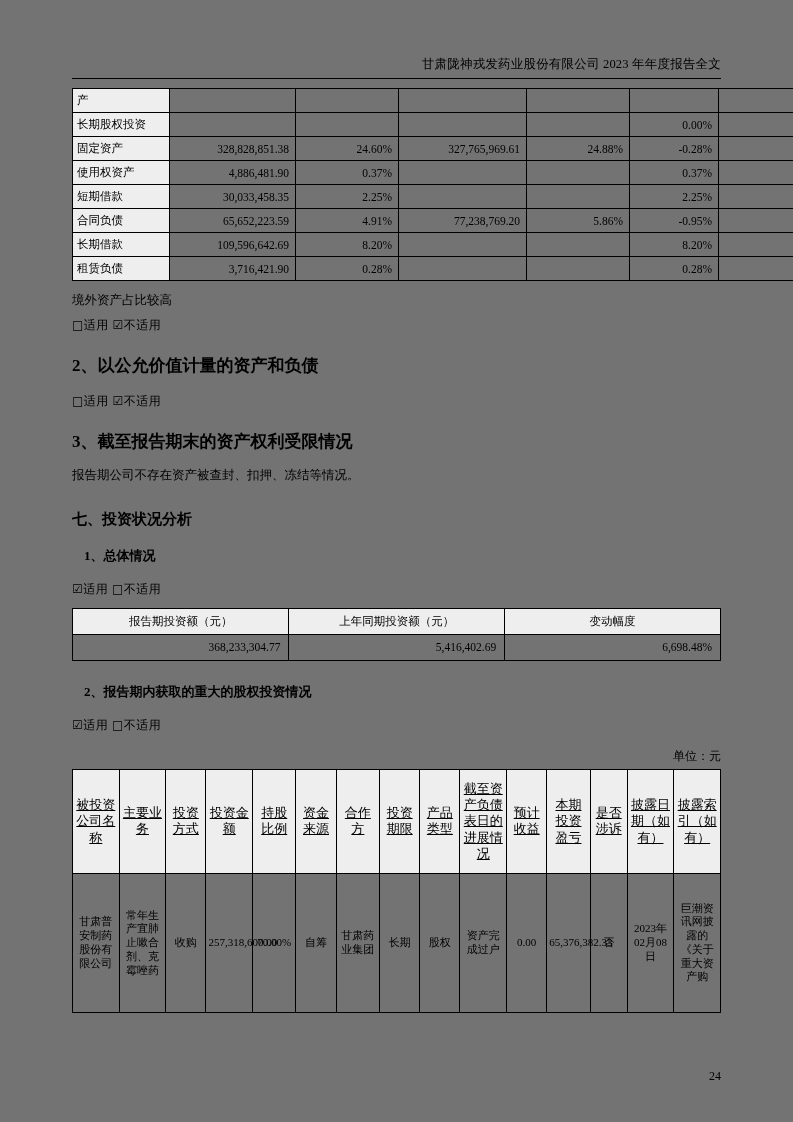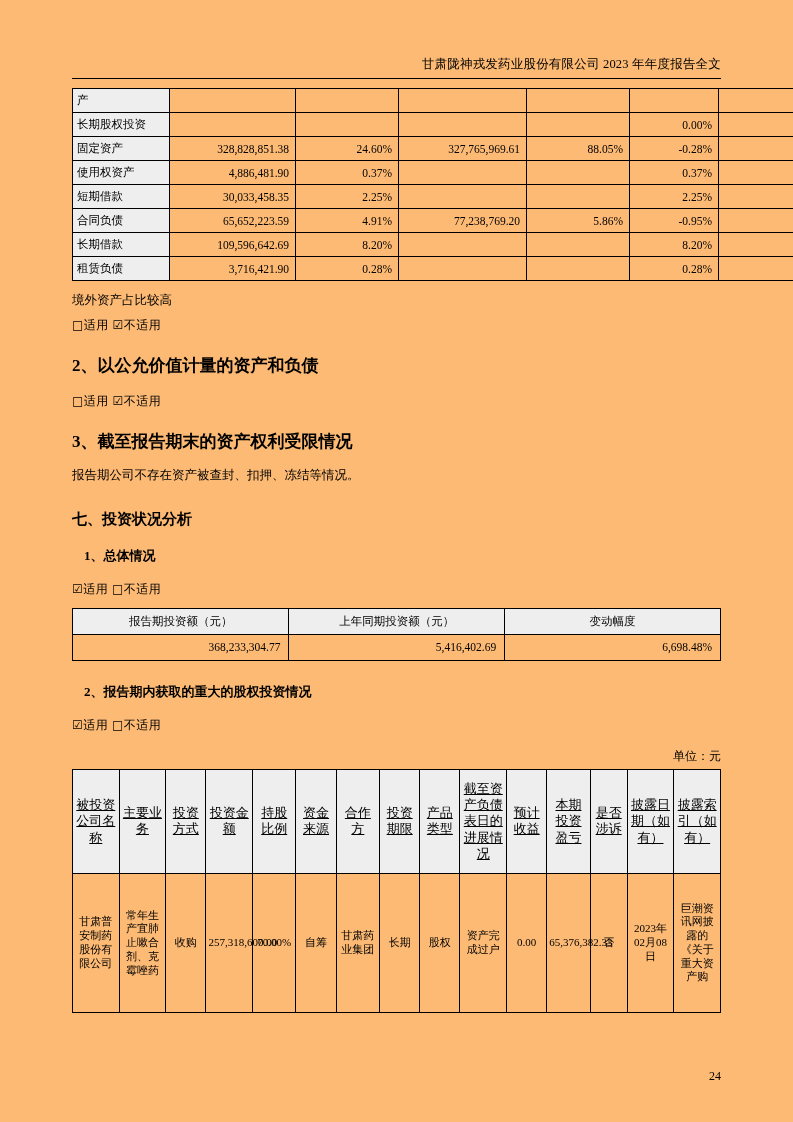--- a/index.html
+++ b/index.html
@@ -5,21 +5,21 @@
   html, body {
     margin: 0;
     padding: 0;
     background: #ffffff;
   }
   .page {
     position: relative;
     width: 793px;
     height: 1122px;
     margin: 0 auto;
-    background: #fdba74;
+    background: #737373;
     font-family: "Liberation Serif", serif;
     color: #000000;
     box-sizing: border-box;
   }
   .header {
     position: absolute;
     top: 56px;
     right: 72px;
     font-size: 12.5px;
     font-family: "Liberation Serif", serif;
@@ -188,21 +188,21 @@
           <td class="c3"></td>
           <td class="c4"></td>
           <td class="c5">0.00%</td>
           <td class="c6"></td>
         </tr>
         <tr>
           <td class="c0">固定资产</td>
           <td class="c1">328,828,851.38</td>
           <td class="c2">24.60%</td>
           <td class="c3">327,765,969.61</td>
-          <td class="c4">88.05%</td>
+          <td class="c4">24.88%</td>
           <td class="c5">-0.28%</td>
           <td class="c6"></td>
         </tr>
         <tr>
           <td class="c0">使用权资产</td>
           <td class="c1">4,886,481.90</td>
           <td class="c2">0.37%</td>
           <td class="c3"></td>
           <td class="c4"></td>
           <td class="c5">0.37%</td>

